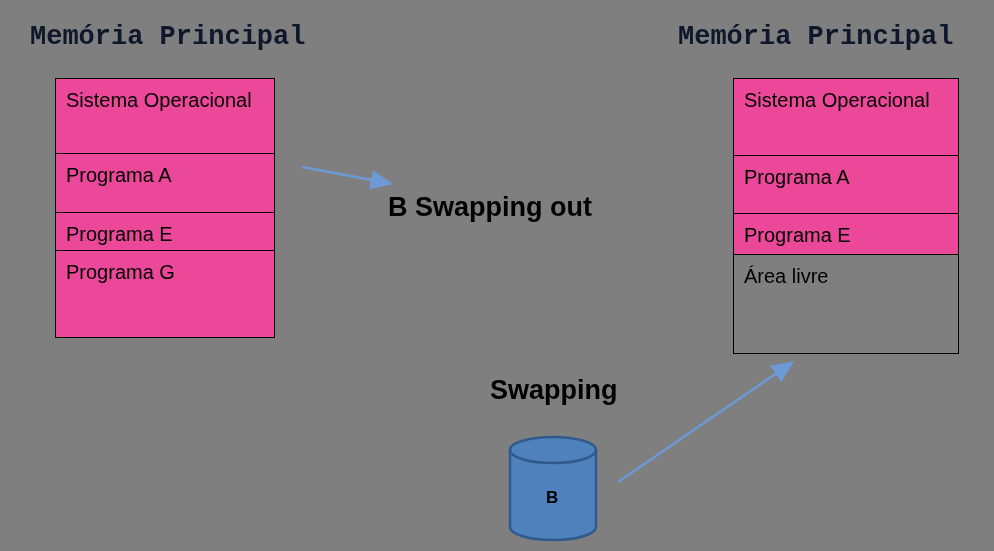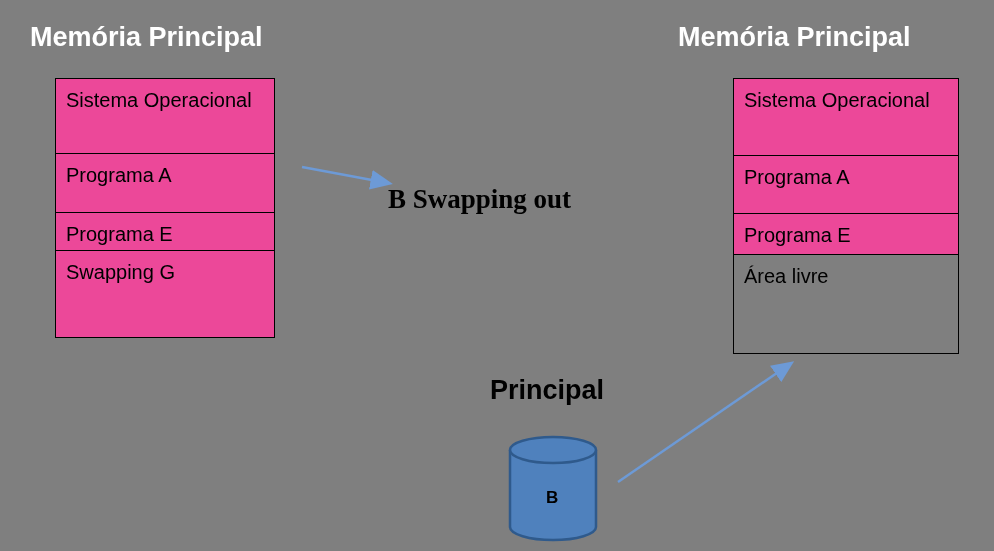--- a/index.html
+++ b/index.html
@@ -8,22 +8,23 @@
     background:#7f7f7f;
     font-family:"Liberation Sans", sans-serif;
     position:relative;
     overflow:hidden;
     color:#000;
   }
   .mem-title {
     position:absolute;
     font-size:27px;
     font-weight:600;
-    color:#ffffff;
+    color:#0f172a;
     white-space:nowrap;
+    font-family:Liberation Mono, monospace;
   }
   .mem-table {
     position:absolute;
     border:1px solid #000;
     box-sizing:border-box;
     background:#7f7f7f;
   }
   .mem-cell {
     box-sizing:border-box;
     background:#ec4899;
@@ -60,33 +61,33 @@
 <body>
 
 <div class="mem-title" style="left:30px; top:22px;">Memória Principal</div>
 
 <div class="mem-title" style="left:678px; top:22px;">Memória Principal</div>
 
 <div class="mem-table" style="left:55px; top:78px; width:220px;">
   <div class="mem-cell" style="height:75px;">Sistema Operacional</div>
   <div class="mem-cell" style="height:59px;">Programa A</div>
   <div class="mem-cell" style="height:38px;">Programa E</div>
-  <div class="mem-cell" style="height:86px;">Swapping G</div>
+  <div class="mem-cell" style="height:86px;">Programa G</div>
 </div>
 
 <div class="mem-table" style="left:733px; top:78px; width:226px;">
   <div class="mem-cell" style="height:77px;">Sistema Operacional</div>
   <div class="mem-cell" style="height:58px;">Programa A</div>
   <div class="mem-cell" style="height:41px;">Programa E</div>
   <div class="mem-cell free" style="height:98px;">Área livre</div>
 </div>
 
-<div class="annotation" style="left:388px; top:184px;font-family:Liberation Serif, serif;">B Swapping out</div>
+<div class="annotation" style="left:388px; top:192px;">B Swapping out</div>
 
-<div class="annotation" style="left:490px; top:375px;">Principal</div>
+<div class="annotation" style="left:490px; top:375px;">Swapping</div>
 
 <svg class="overlay-svg">
   <defs>
     <marker id="arrowhead" markerWidth="9" markerHeight="8" refX="7" refY="4" orient="auto">
       <path d="M0,0 L9,4 L0,8 Z" fill="#6d9ad6"></path>
     </marker>
   </defs>
 
   <line x1="302" y1="167" x2="388" y2="183" stroke="#6d9ad6" stroke-width="2.5" marker-end="url(#arrowhead)"></line>
 

